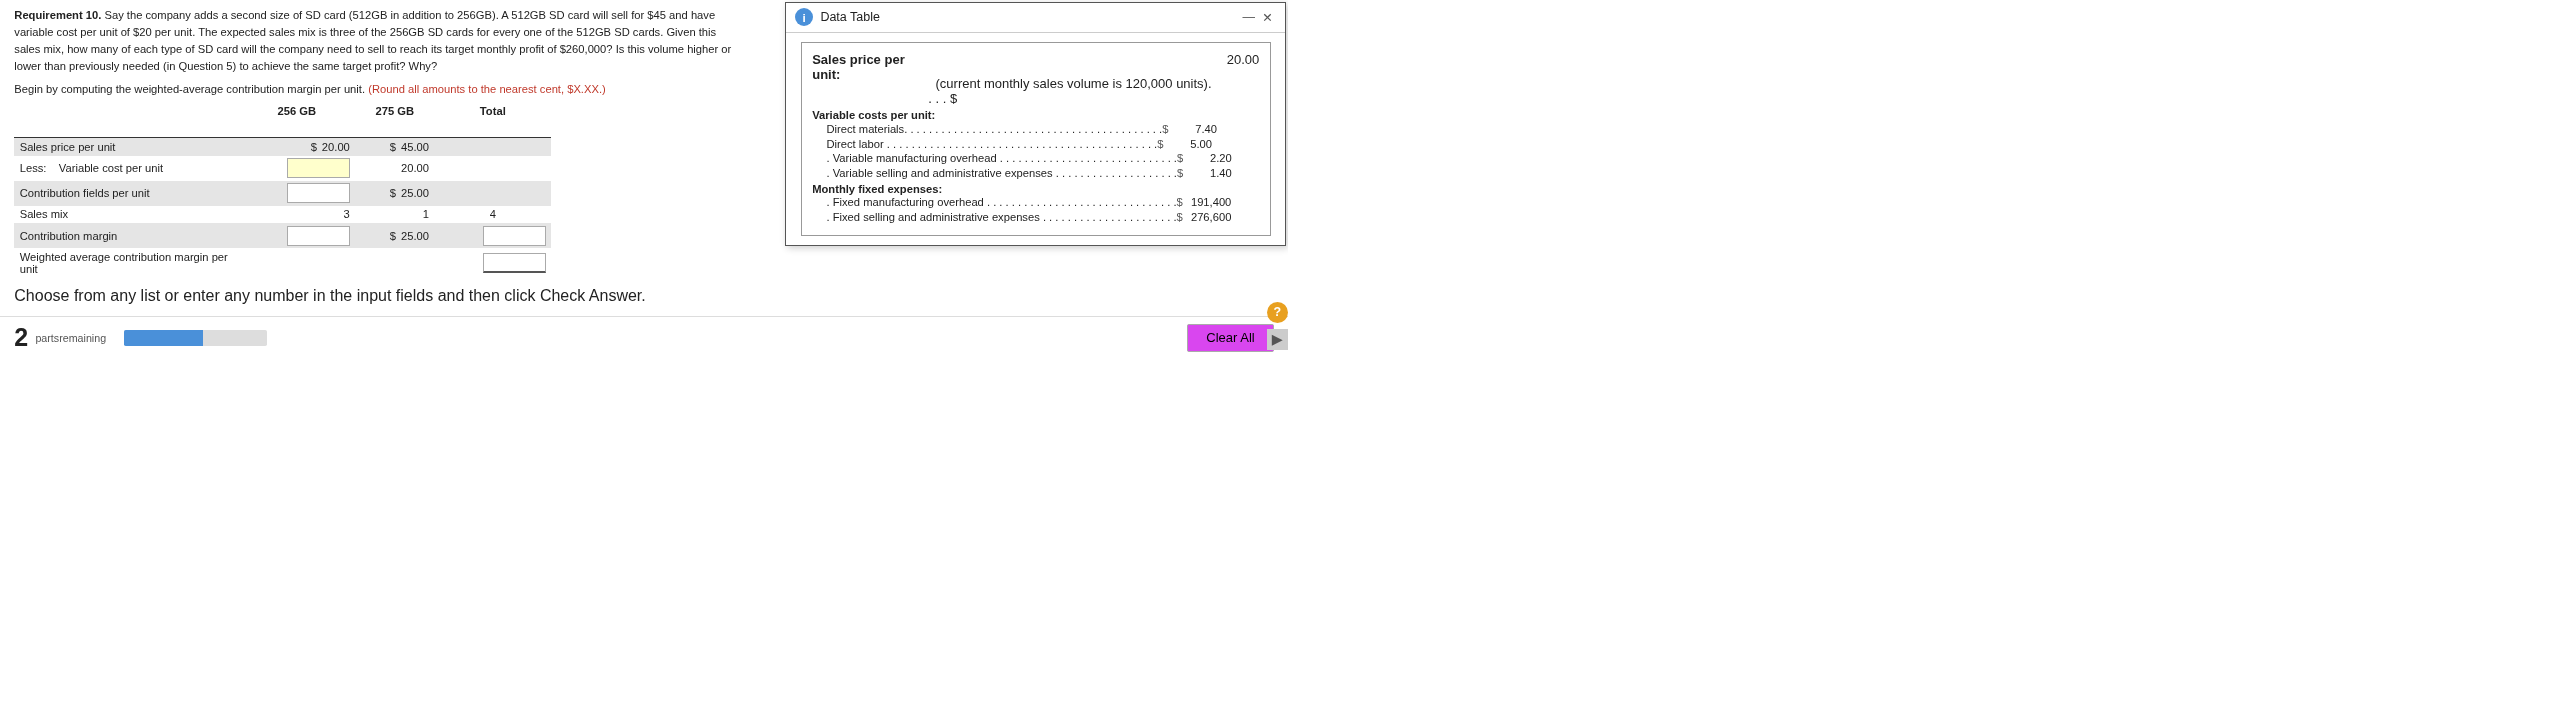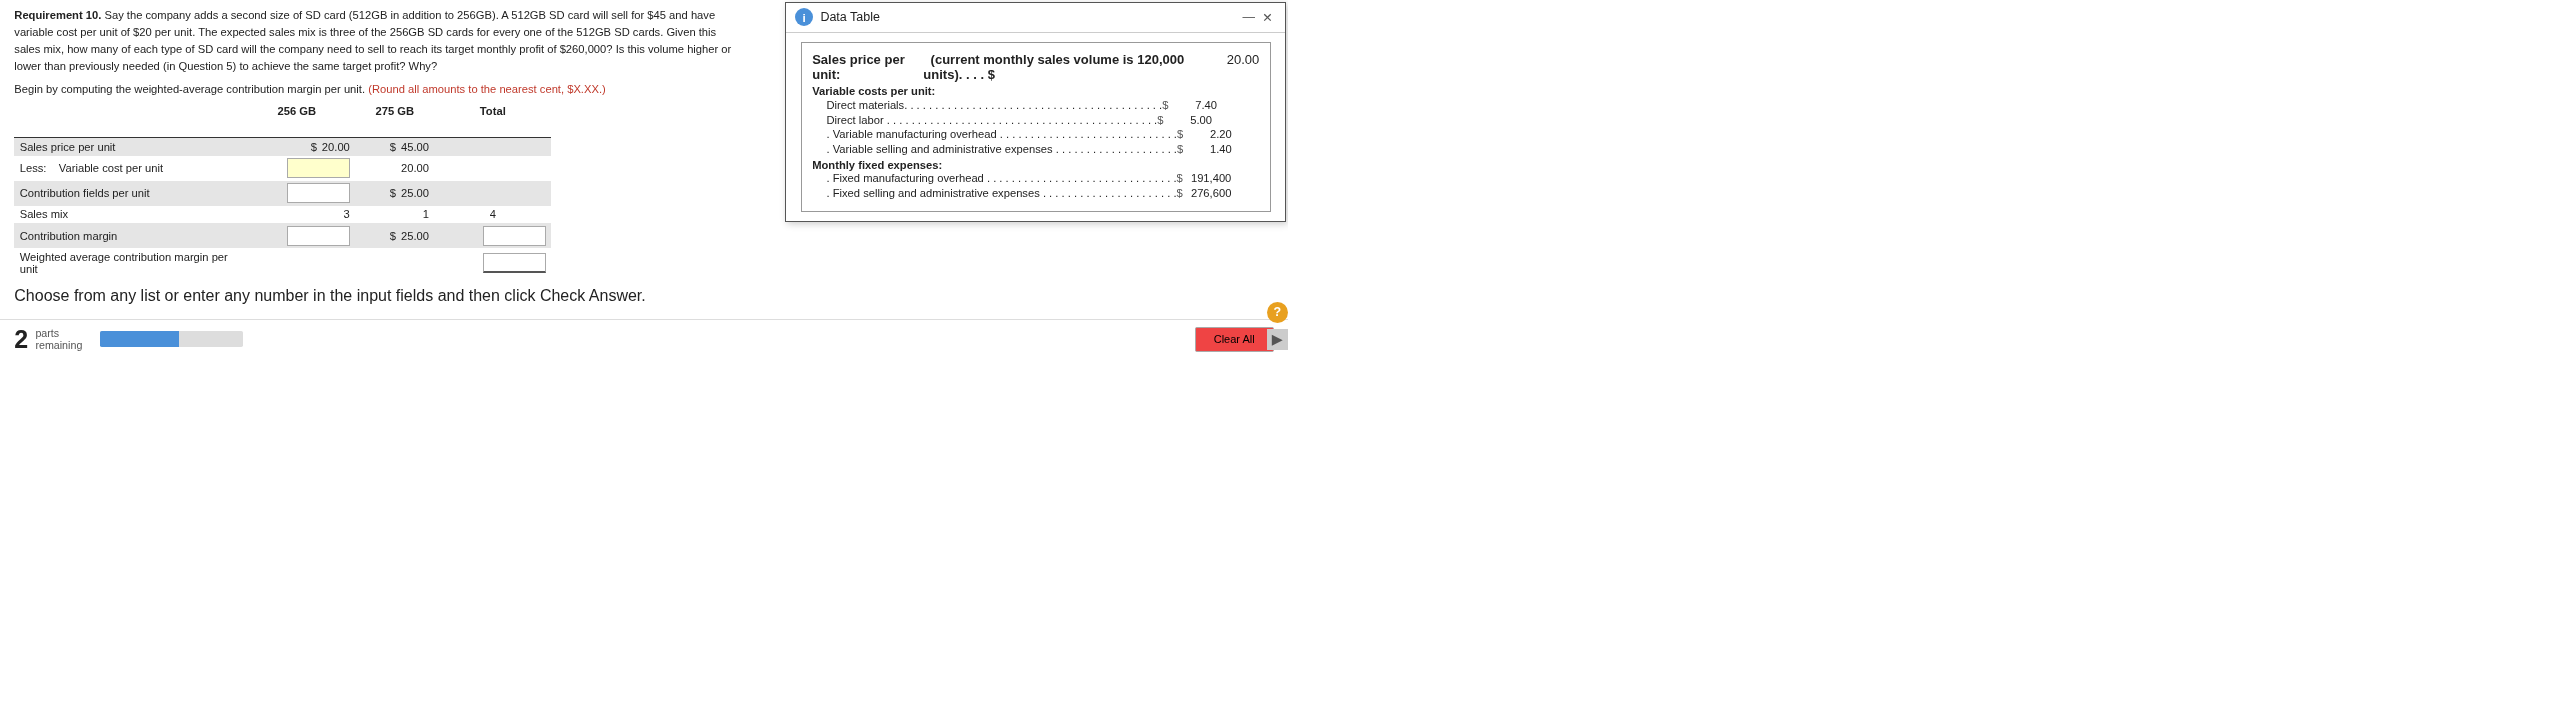--- a/index.html
+++ b/index.html
@@ -118,44 +118,43 @@
       font-size: 25px;
       font-weight: bold;
       color: #222;
       line-height: 1;
     }
 
     .parts-label {
       font-size: 10.7px;
       color: #555;
       display: flex;
-      flex-direction: column;
     }
 
     .progress-bar-container {
       width: 143px;
       height: 16px;
       background: #ddd;
       border-radius: 1.8px;
       overflow: hidden;
     }
 
     .progress-bar-fill {
       height: 100%;
       background: #4a90d9;
       width: 55%;
     }
 
     .spacer { flex: 1; }
 
     .clear-all-btn {
       border: 0.9px solid #aaa;
-      background: #ef4444;
+      background: #d946ef;
       padding: 5.4px 18px;
-      font-size: 11px;
+      font-size: 13px;
       cursor: pointer;
       border-radius: 1.8px;
     }
 
     
     .data-table-panel {
       position: absolute;
       top: 1.8px;
       right: 1.8px;
       width: 501px;
@@ -251,22 +250,23 @@
       align-items: flex-start;
       font-size: 13px;
       margin-bottom: 2.7px;
     }
 
     .label-row .label-part {
       font-weight: bold;
     }
 
     .label-row .label-sub {
-      font-weight: bold;
+      font-weight: normal;
       margin-left: 3.6px;
+      margin-top: 24px;
     }
 
     .label-row .row-value {
       min-width: 45px;
       text-align: right;
     }
 
     
     .question-badge {
       position: absolute;

